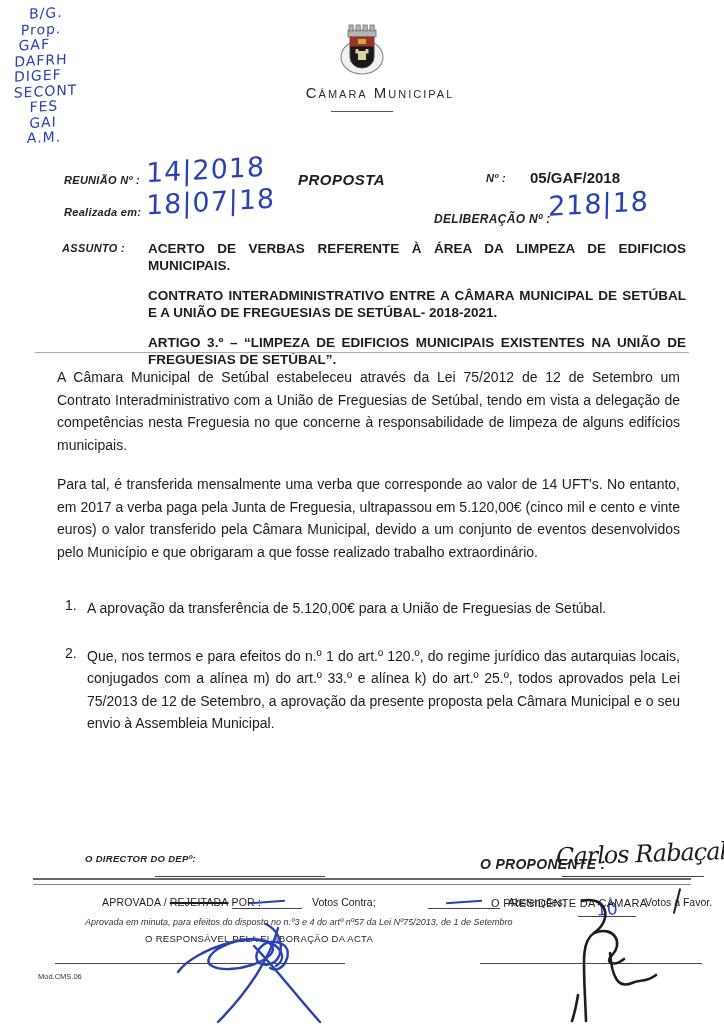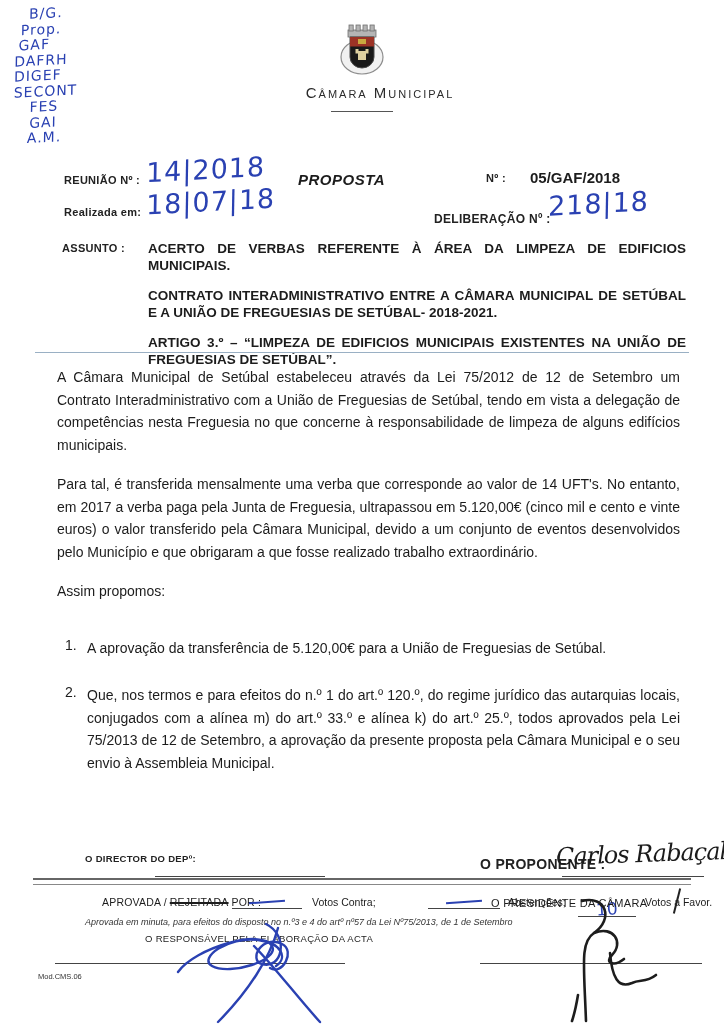--- a/index.html
+++ b/index.html
@@ -24,21 +24,21 @@
   .annot div:nth-child(8){margin-left:16px;}
   .annot div:nth-child(9){margin-left:14px;}
   
   .header{position:absolute;left:0;top:24px;width:724px;text-align:center;}
   .header .crest{display:block;margin:0 auto 4px auto;}
   .header .muni{font-size:21px;letter-spacing:1.5px;color:#2b2b2b;font-weight:500;}
   .header .sub{font-size:15px;letter-spacing:2px;color:#2b2b2b;margin-top:3px;font-variant:small-caps;font-weight:500;padding-left:36px;}
   .header .rule{width:62px;height:0;border-top:1.5px solid #555;margin:10px auto 0 auto;}
   
   .meta{position:absolute;left:0;top:160px;width:724px;height:80px;}
-  .lab{font-size:11px;color:#222;font-weight:600;letter-spacing:.3px;}
+  .lab{font-style:italic;font-size:11px;color:#222;font-weight:600;letter-spacing:.3px;}
   .meta .reuniao-l{position:absolute;left:64px;top:14px;}
   .meta .reuniao-v{position:absolute;left:146px;top:-6px;font-size:27px;}
   .meta .proposta{position:absolute;left:298px;top:11px;font-size:15px;font-weight:700;font-style:italic;letter-spacing:.5px;}
   .meta .num-l{position:absolute;left:486px;top:12px;}
   .meta .num-v{position:absolute;left:530px;top:9px;font-size:15px;font-weight:700;}
   .meta .real-l{position:absolute;left:64px;top:46px;}
   .meta .real-v{position:absolute;left:146px;top:26px;font-size:27px;}
   .meta .delib-l{position:absolute;left:434px;top:52px;font-size:12px;}
   .meta .delib-v{position:absolute;left:548px;top:28px;font-size:27px;}
   
@@ -147,21 +147,20 @@
       <p>ACERTO DE VERBAS REFERENTE À ÁREA DA LIMPEZA DE EDIFICIOS MUNICIPAIS.</p>
       <p>CONTRATO INTERADMINISTRATIVO ENTRE A CÂMARA MUNICIPAL DE SETÚBAL E A UNIÃO DE FREGUESIAS DE SETÚBAL- 2018-2021.</p>
       <p>ARTIGO 3.º – “LIMPEZA DE EDIFICIOS MUNICIPAIS EXISTENTES NA UNIÃO DE FREGUESIAS DE SETÚBAL”.</p>
     </div>
   </div>
   <div class="hr-thin"></div>
 
   <div class="bodytxt">
     <p>A Câmara Municipal de Setúbal estabeleceu através da Lei 75/2012 de 12 de Setembro um Contrato Interadministrativo com a União de Freguesias de Setúbal, tendo em vista a delegação de competências nesta Freguesia no que concerne à responsabilidade de limpeza de alguns edifícios municipais.</p>
     <p>Para tal, é transferida mensalmente uma verba que corresponde ao valor de 14 UFT's. No entanto, em 2017 a verba paga pela Junta de Freguesia, ultrapassou em 5.120,00€ (cinco mil e cento e vinte euros) o valor transferido pela Câmara Municipal, devido a um conjunto de eventos desenvolvidos pelo Município e que obrigaram a que fosse realizado trabalho extraordinário.</p>
-    <p class="intro">Assim propomos:</p>
     <div class="list">
       <div class="item">
         <span class="num">1.</span>
         <span class="txt">A aprovação da transferência de 5.120,00€ para a União de Freguesias de Setúbal.</span>
       </div>
       <div class="item">
         <span class="num">2.</span>
         <span class="txt">Que, nos termos e para efeitos do n.º 1 do art.º 120.º, do regime jurídico das autarquias locais, conjugados com a alínea m) do art.º 33.º e alínea k) do art.º 25.º, todos aprovados pela Lei 75/2013 de 12 de Setembro, a aprovação da presente proposta pela Câmara Municipal e o seu envio à Assembleia Municipal.</span>
       </div>
     </div>

